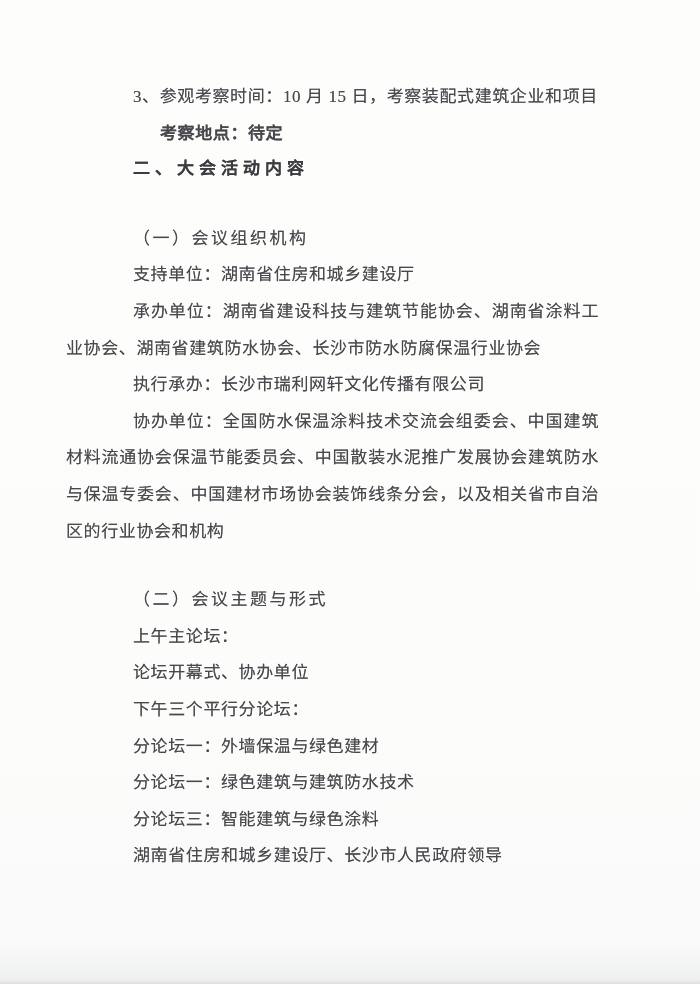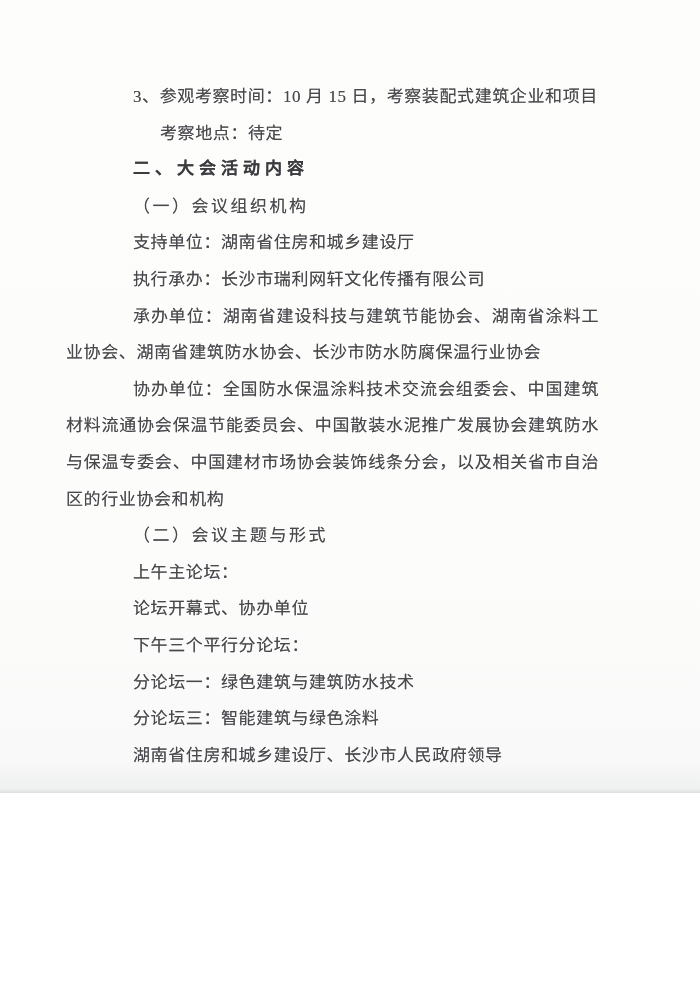--- a/index.html
+++ b/index.html
@@ -8,21 +8,21 @@
     background: #ffffff;
   }
   body {
     width: 700px;
     height: 989px;
     overflow: hidden;
   }
   .page {
     position: relative;
     width: 700px;
-    height: 793px;
+    height: 984px;
     box-sizing: border-box;
     background:
       linear-gradient(180deg, #fdfdfc 0%, #fcfcfb 72%, #f8f9f8 96%, #edefee 100%);
     font-family: "Liberation Serif", "DejaVu Serif", serif;
   }
   .text-block {
     position: absolute;
     top: 79px;
     left: 66px;
     right: 101px;
@@ -33,30 +33,32 @@
     line-height: 36.6px;
     letter-spacing: 0.6px;
     text-align: justify;
     text-indent: 67px;
     color: #48484d;
     
     text-shadow: 0 0 0.4px rgba(70,70,75,0.55);
   }
   p.para.sub-indent {
     text-indent: 94px;
+    font-weight: bold;
   }
   p.para.heading {
     font-weight: 700;
     letter-spacing: 5px;
     color: #3b3b40;
     text-shadow: 0 0 0.4px rgba(45,45,50,0.7);
     font-family: Liberation Mono, monospace;
   }
   p.para.subheading {
     letter-spacing: 2.5px;
+    margin-top: 32px;
   }
   
   .page::after {
     content: "";
     position: absolute;
     left: 0;
     right: 0;
     bottom: 0;
     height: 4px;
     background: linear-gradient(180deg, rgba(208,212,211,0) 0%, rgba(208,212,211,0.55) 100%);
@@ -66,24 +68,25 @@
 </head>
 <body>
 
 <div class="page">
   <div class="text-block" id="paragraphs">
       <p class="para">3、参观考察时间：10 月 15 日，考察装配式建筑企业和项目</p>
       <p class="para sub-indent">考察地点：待定</p>
       <p class="para heading">二、大会活动内容</p>
       <p class="para subheading">（一）会议组织机构</p>
       <p class="para">支持单位：湖南省住房和城乡建设厅</p>
+      <p class="para">承办单位：湖南省建设科技与建筑节能协会、湖南省涂料工业协会、湖南省建筑防水协会、长沙市防水防腐保温行业协会</p>
       <p class="para">执行承办：长沙市瑞利网轩文化传播有限公司</p>
-      <p class="para">承办单位：湖南省建设科技与建筑节能协会、湖南省涂料工业协会、湖南省建筑防水协会、长沙市防水防腐保温行业协会</p>
       <p class="para">协办单位：全国防水保温涂料技术交流会组委会、中国建筑材料流通协会保温节能委员会、中国散装水泥推广发展协会建筑防水与保温专委会、中国建材市场协会装饰线条分会，以及相关省市自治区的行业协会和机构</p>
       <p class="para subheading">（二）会议主题与形式</p>
       <p class="para">上午主论坛：</p>
       <p class="para">论坛开幕式、协办单位</p>
       <p class="para">下午三个平行分论坛：</p>
+      <p class="para">分论坛一：外墙保温与绿色建材</p>
       <p class="para">分论坛一：绿色建筑与建筑防水技术</p>
       <p class="para">分论坛三：智能建筑与绿色涂料</p>
       <p class="para">湖南省住房和城乡建设厅、长沙市人民政府领导</p>
     </div>
 </div>
 
 </body></html>

